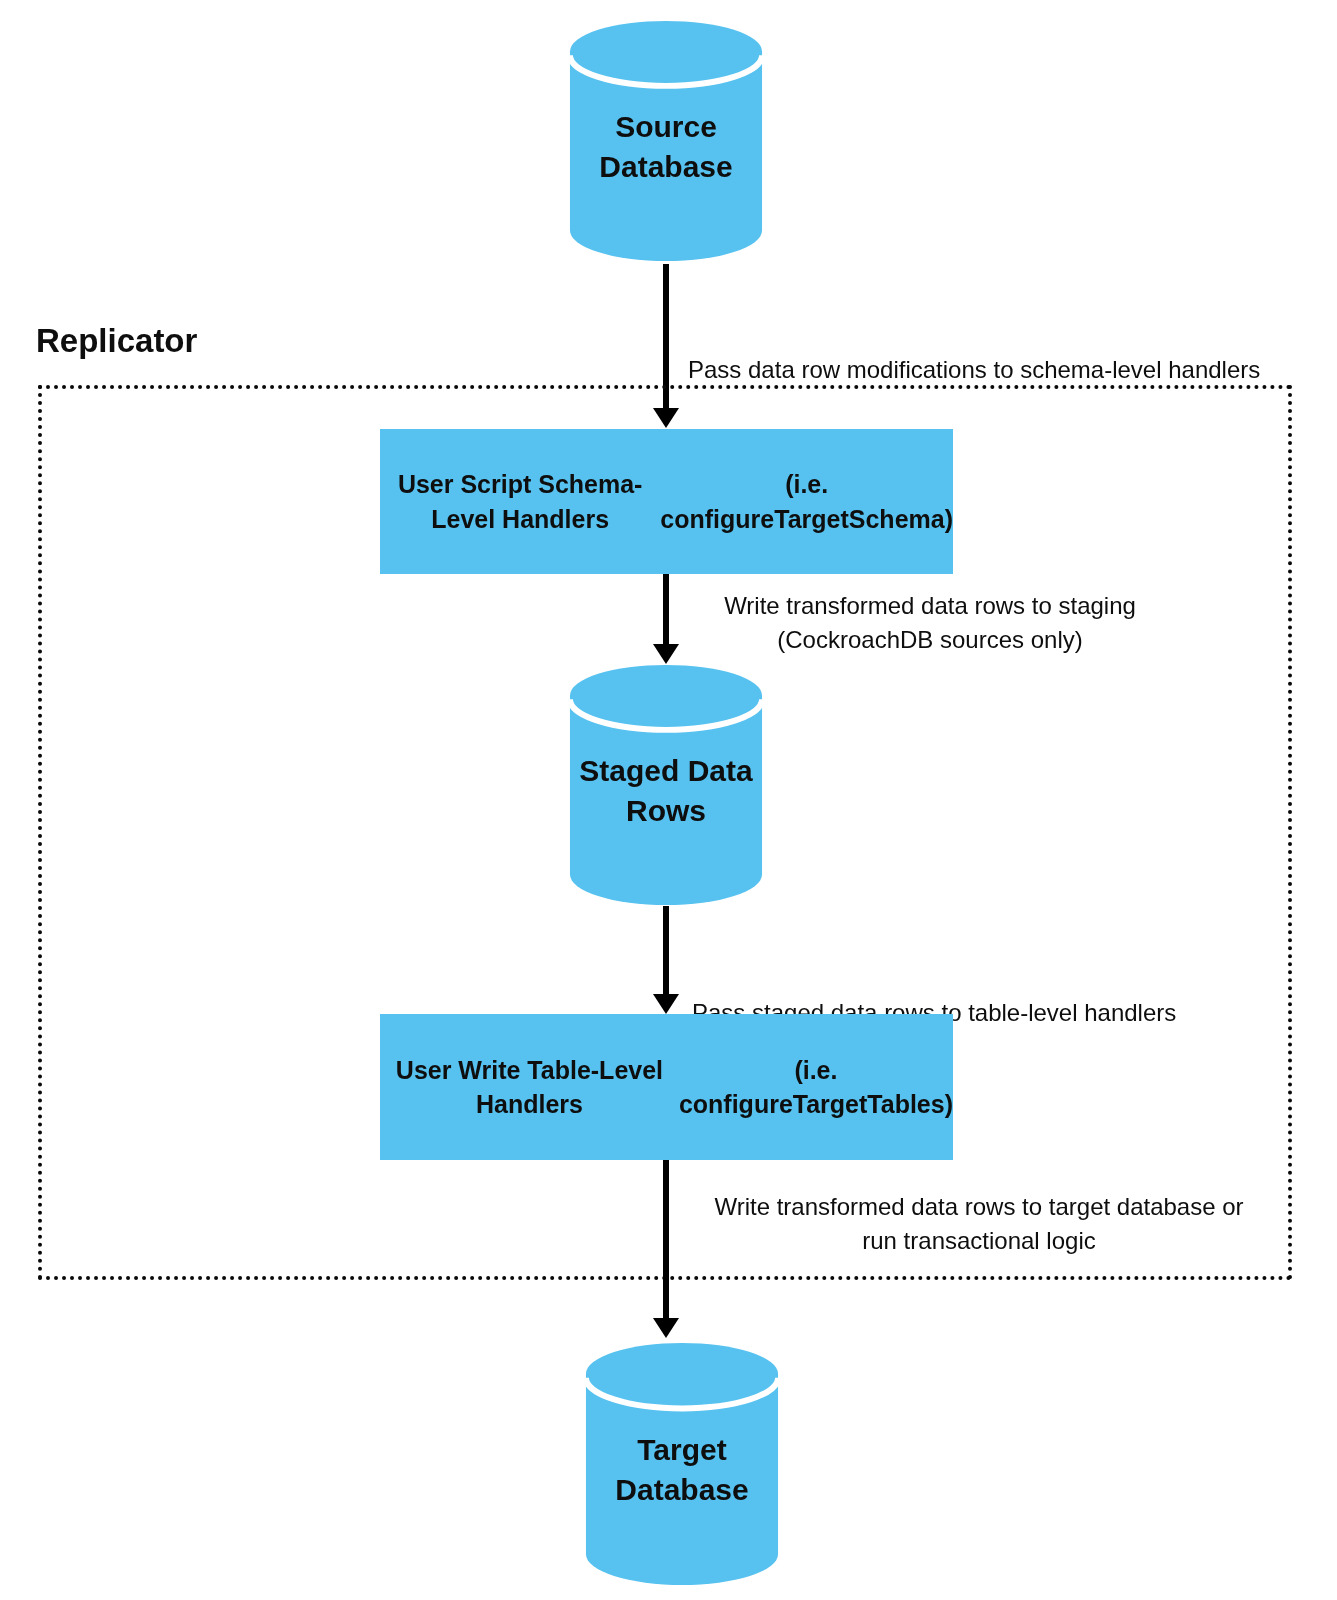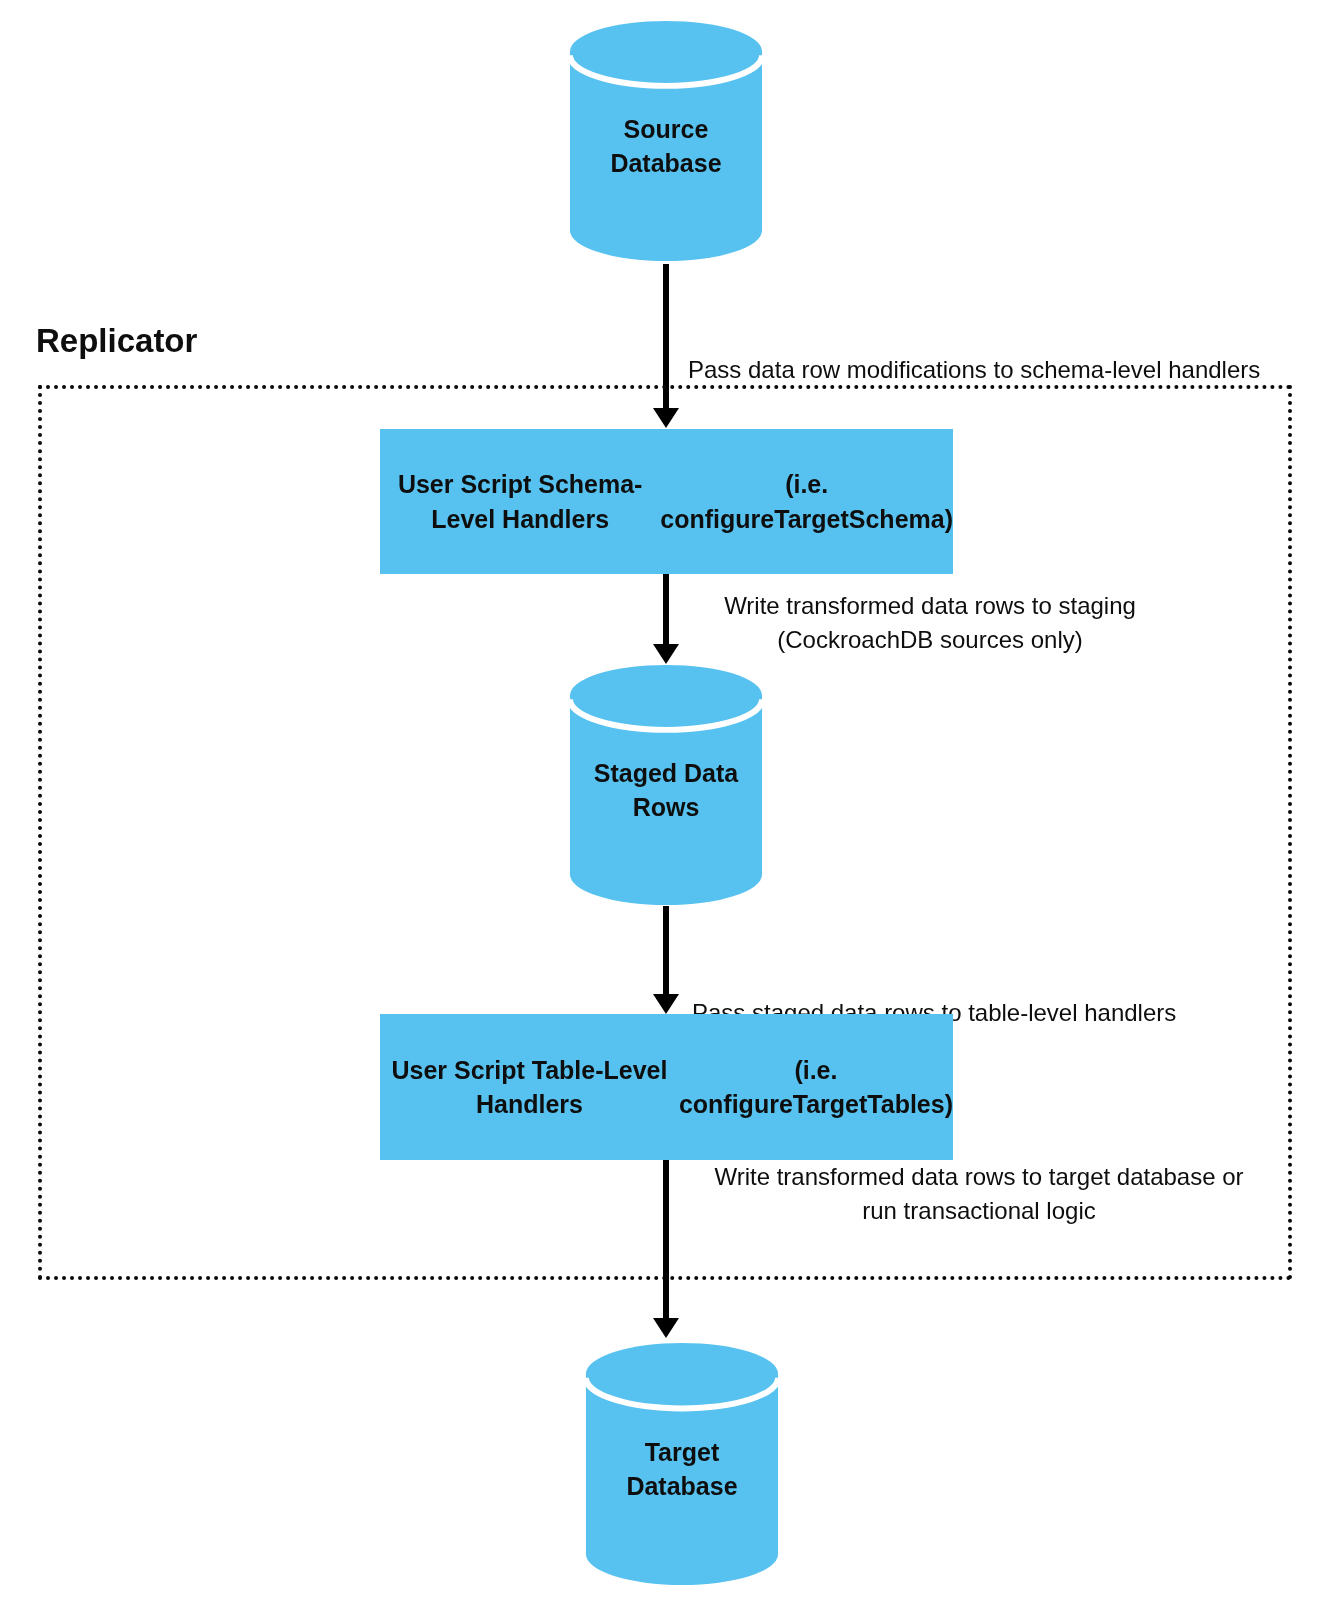--- a/index.html
+++ b/index.html
@@ -28,21 +28,21 @@
   .cylinder svg { position: absolute; inset: 0; width: 100%; height: 100%; }
   .cyl-body { fill: var(--node-fill); }
   .cyl-gap  { fill: none; stroke: #ffffff; stroke-width: 6; }
   .cyl-label {
     position: absolute; inset: 0;
     display: flex; align-items: center; justify-content: center;
     padding-top: 14px;
     text-align: center;
     white-space: pre-line;
     font-weight: 700;
-    font-size: 25px;
+    font-size: 30px;
     line-height: 1.35;
     color: var(--text);
   }
   #node-source { left: 568px; top: 16px; }
   #node-staged { left: 568px; top: 660px; }
   #node-target { left: 584px; top: 1338px; height: 250px; }
 
   
   .node-box {
     position: absolute;
@@ -84,21 +84,21 @@
     position: absolute;
     font-size: 24px;
     line-height: 34px;
     color: var(--text);
     white-space: pre-line;
   }
   .edge-label.single { white-space: nowrap; margin-top: 40px; }
   #edge-label-1 { left: 688px; top: 313px; }
   #edge-label-2 { left: 690px; top: 589px; width: 480px; text-align: center; }
   #edge-label-3 { left: 692px; top: 956px; }
-  #edge-label-4 { left: 669px; top: 1160px; width: 620px; text-align: center; }
+  #edge-label-4 { left: 669px; top: 1190px; width: 620px; text-align: center; }
 
   
   .replicator-title {
     position: absolute;
     left: 36px; top: 322px;
     font-size: 33px;
     font-weight: 700;
     color: var(--text);
   }
   .replicator-box {
@@ -153,21 +153,21 @@
 Rows</div>
   </div>
 
   <div class="arrow" id="arrow-3">
     <div class="shaft"></div>
     <div class="head"></div>
   </div>
   <div class="edge-label single" id="edge-label-3">Pass staged data rows to table-level handlers</div>
 
   <div class="node-box" id="box-table">
-    <div>User Script Table-Level Handlers</div>
+    <div>User Write Table-Level Handlers</div>
     <div>(i.e. configureTargetTables)</div>
   </div>
 
   <div class="arrow" id="arrow-4">
     <div class="shaft"></div>
     <div class="head"></div>
   </div>
   <div class="edge-label" id="edge-label-4">Write transformed data rows to target database or
 run transactional logic</div>
 

